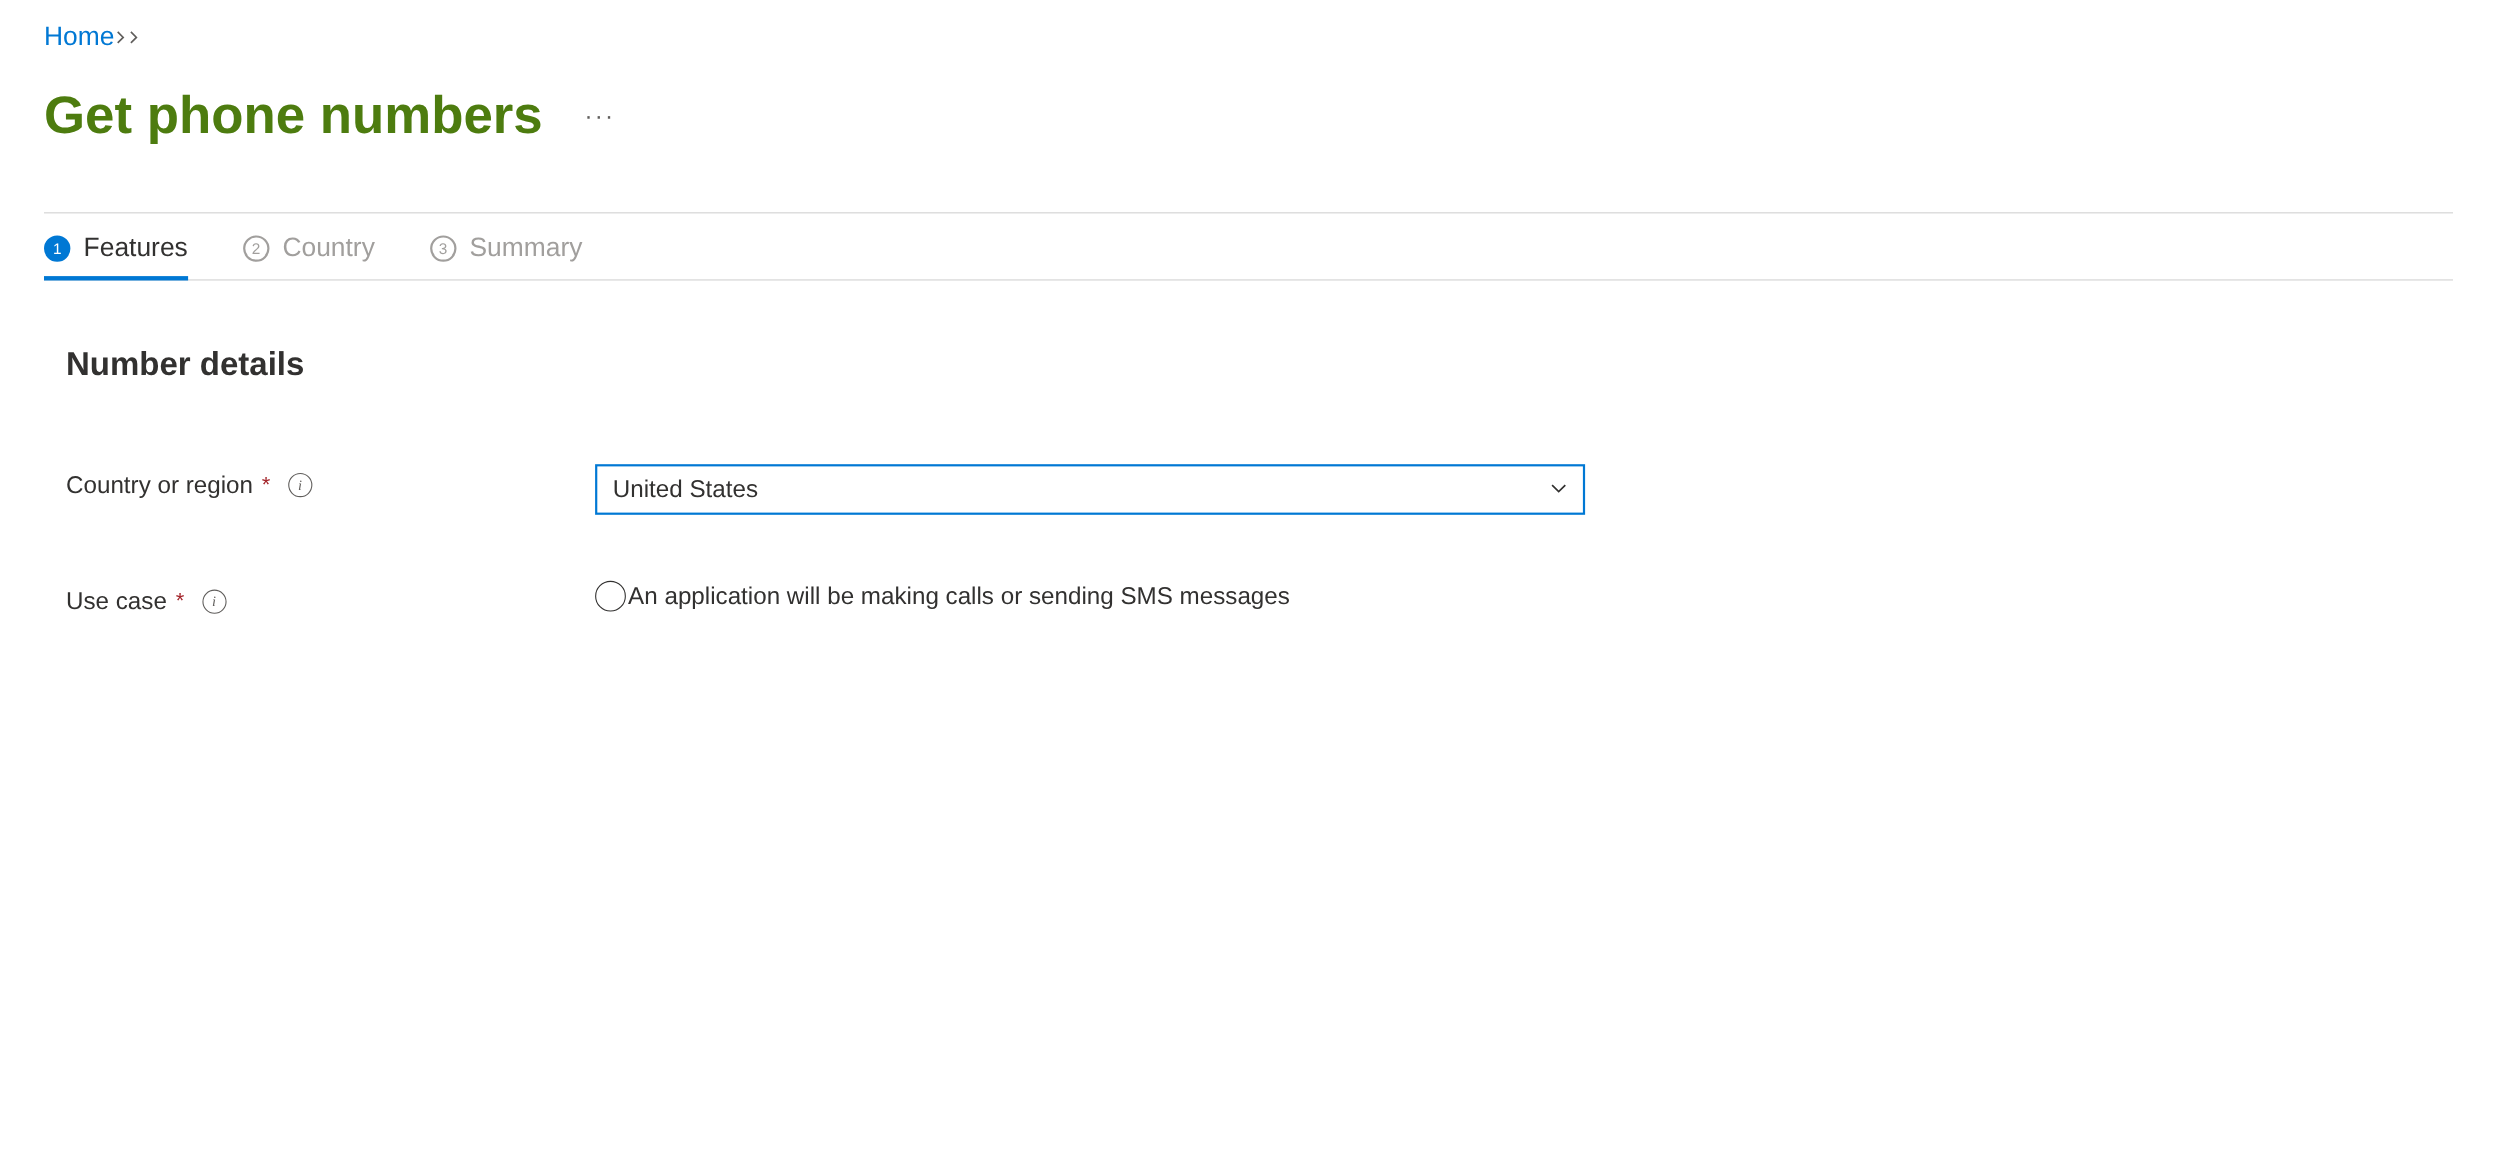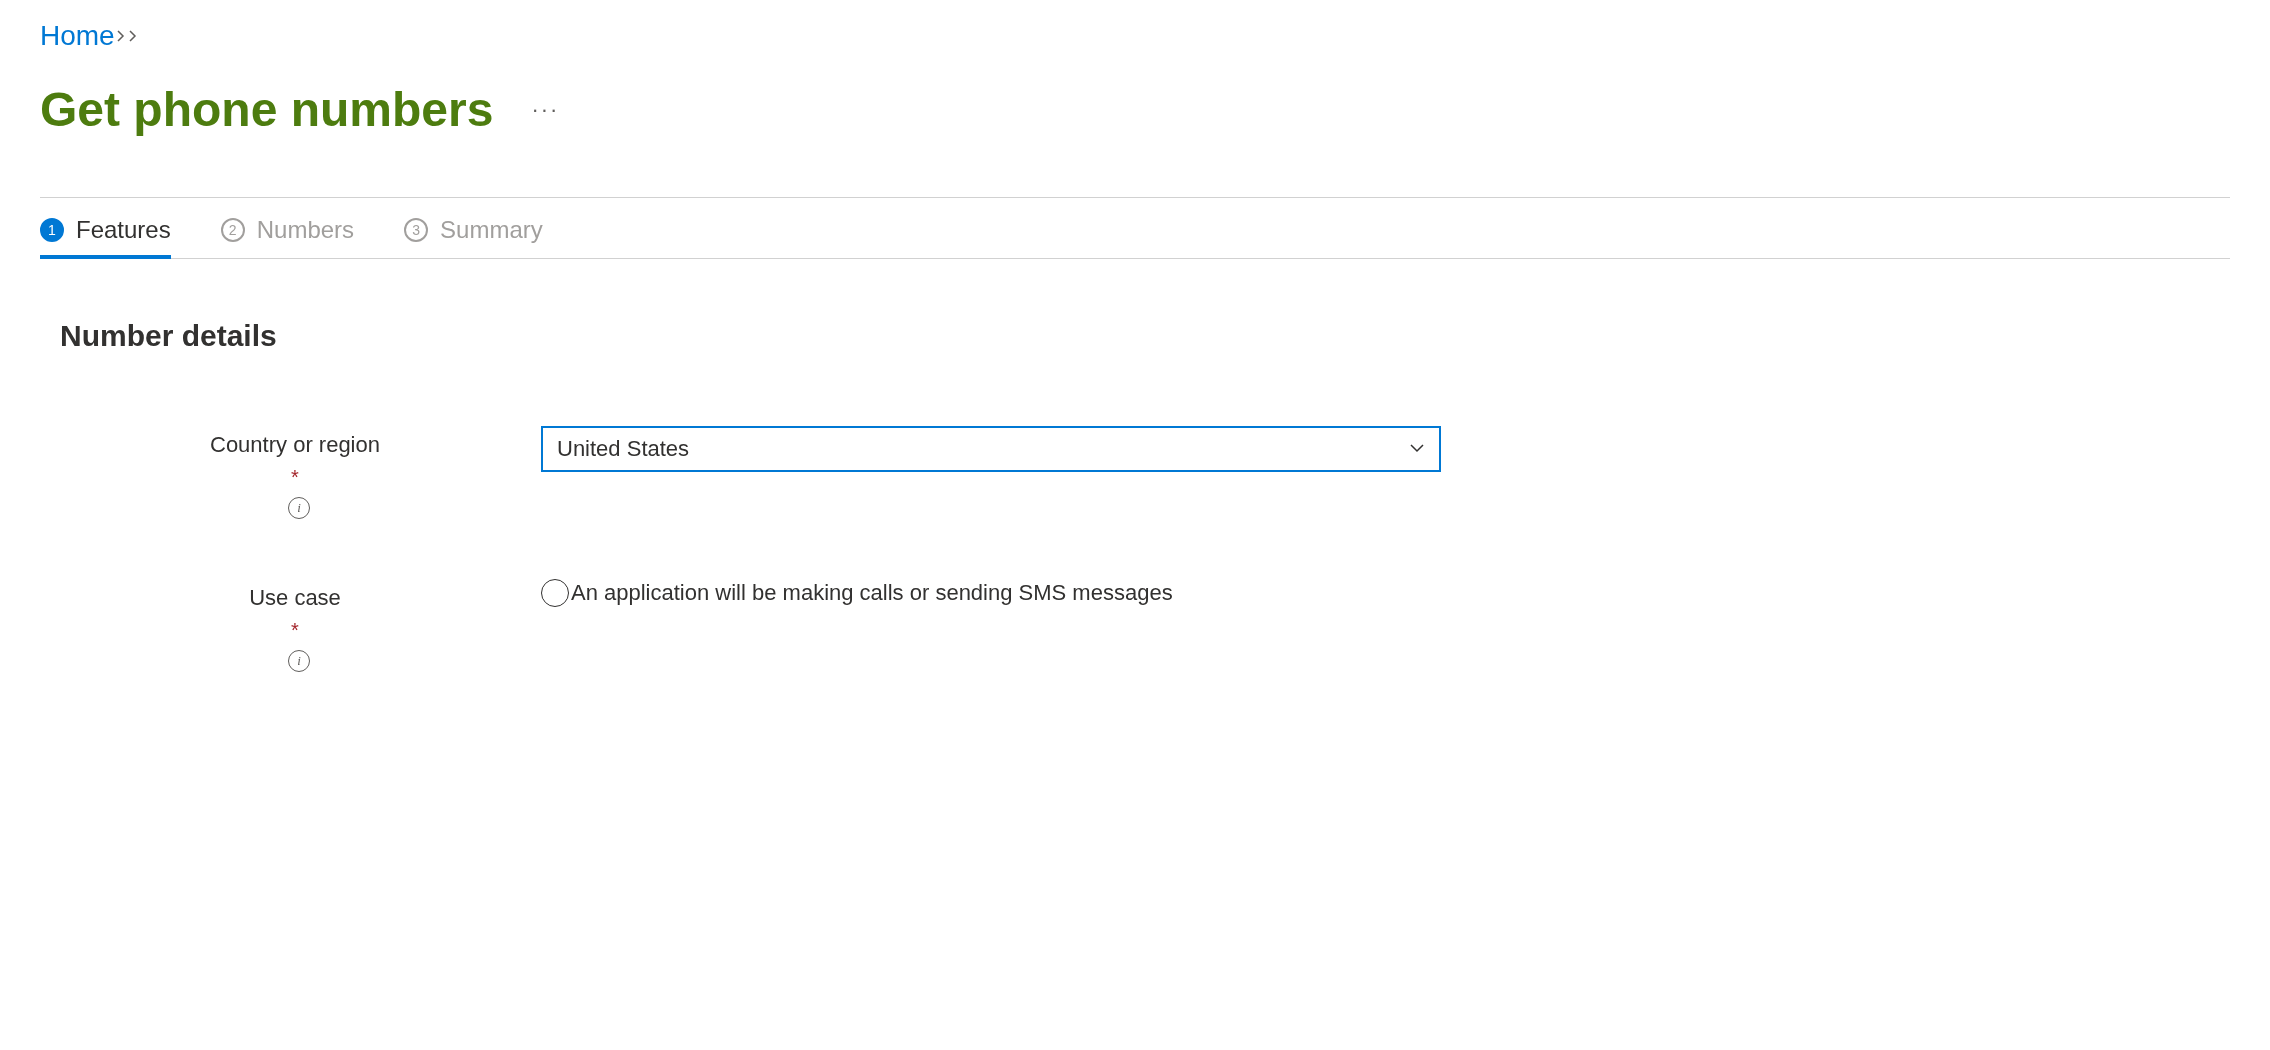--- a/index.html
+++ b/index.html
@@ -9,21 +9,21 @@
     }
     body {
       font-family: "Segoe UI", -apple-system, BlinkMacSystemFont, sans-serif;
       background: #ffffff;
       color: #323130;
       padding: 20px 40px;
     }
     .breadcrumb {
       display: flex;
       align-items: center;
-      font-size: 28px;
+      font-size: 24px;
       margin-bottom: 30px;
     }
     .breadcrumb a {
       color: #0078d4;
       text-decoration: none;
     }
     .breadcrumb-sep {
       color: #605e5c;
       font-size: 18px;
     }
@@ -110,21 +110,20 @@
       margin-bottom: 60px;
     }
     .form-label-col {
       width: 470px;
       display: flex;
       align-items: center;
       gap: 8px;
       font-size: 22px;
       color: #323130;
       padding-top: 6px;
-      flex-direction: column;
     }
     .required {
       color: #a4262c;
       font-size: 20px;
     }
     .info-icon {
       display: inline-flex;
       align-items: center;
       justify-content: center;
       width: 22px;
@@ -196,21 +195,21 @@
 
 <hr class="divider">
 
 <div class="tabs">
   <div class="tab active">
     <span class="tab-num">1</span>
     <span>Features</span>
   </div>
   <div class="tab">
     <span class="tab-num">2</span>
-    <span>Numbers</span>
+    <span>Country</span>
   </div>
   <div class="tab">
     <span class="tab-num">3</span>
     <span>Summary</span>
   </div>
 </div>
 
 <div class="section">
   <h2 class="section-title">Number details</h2>
 

